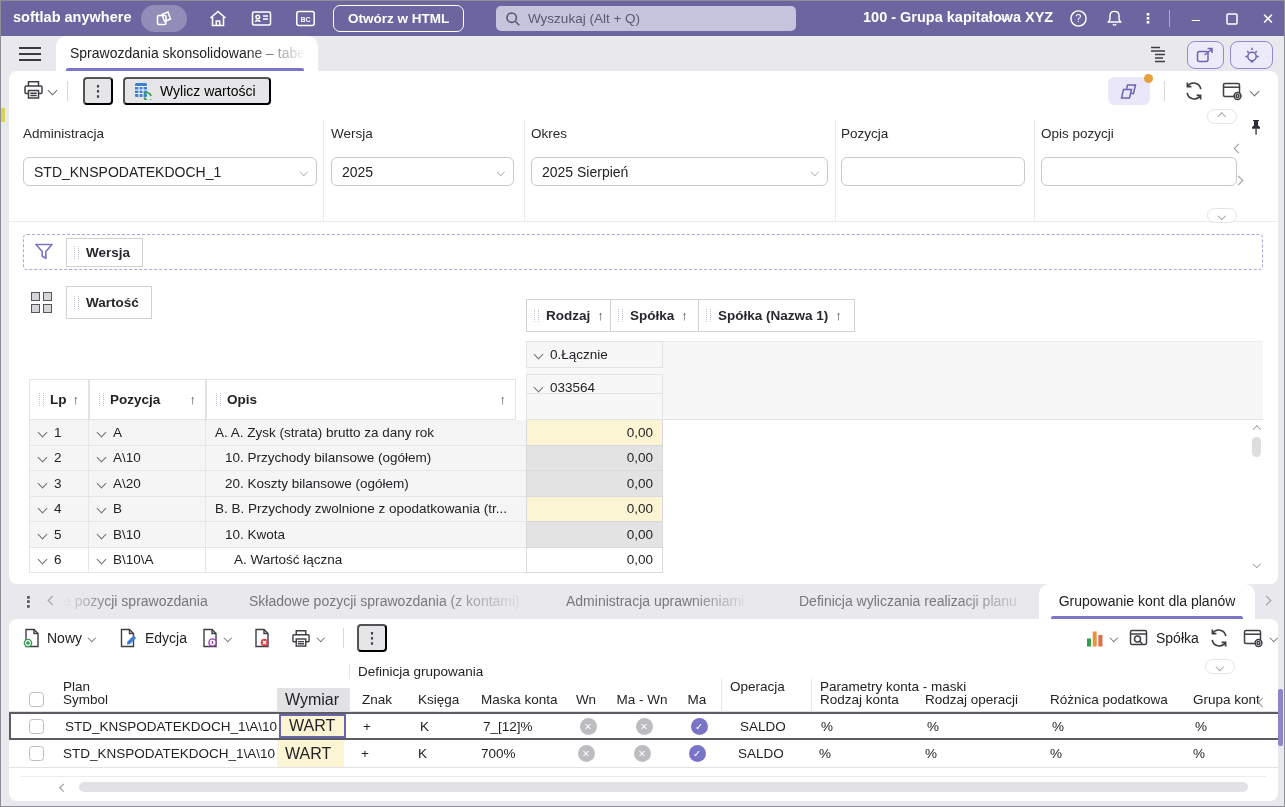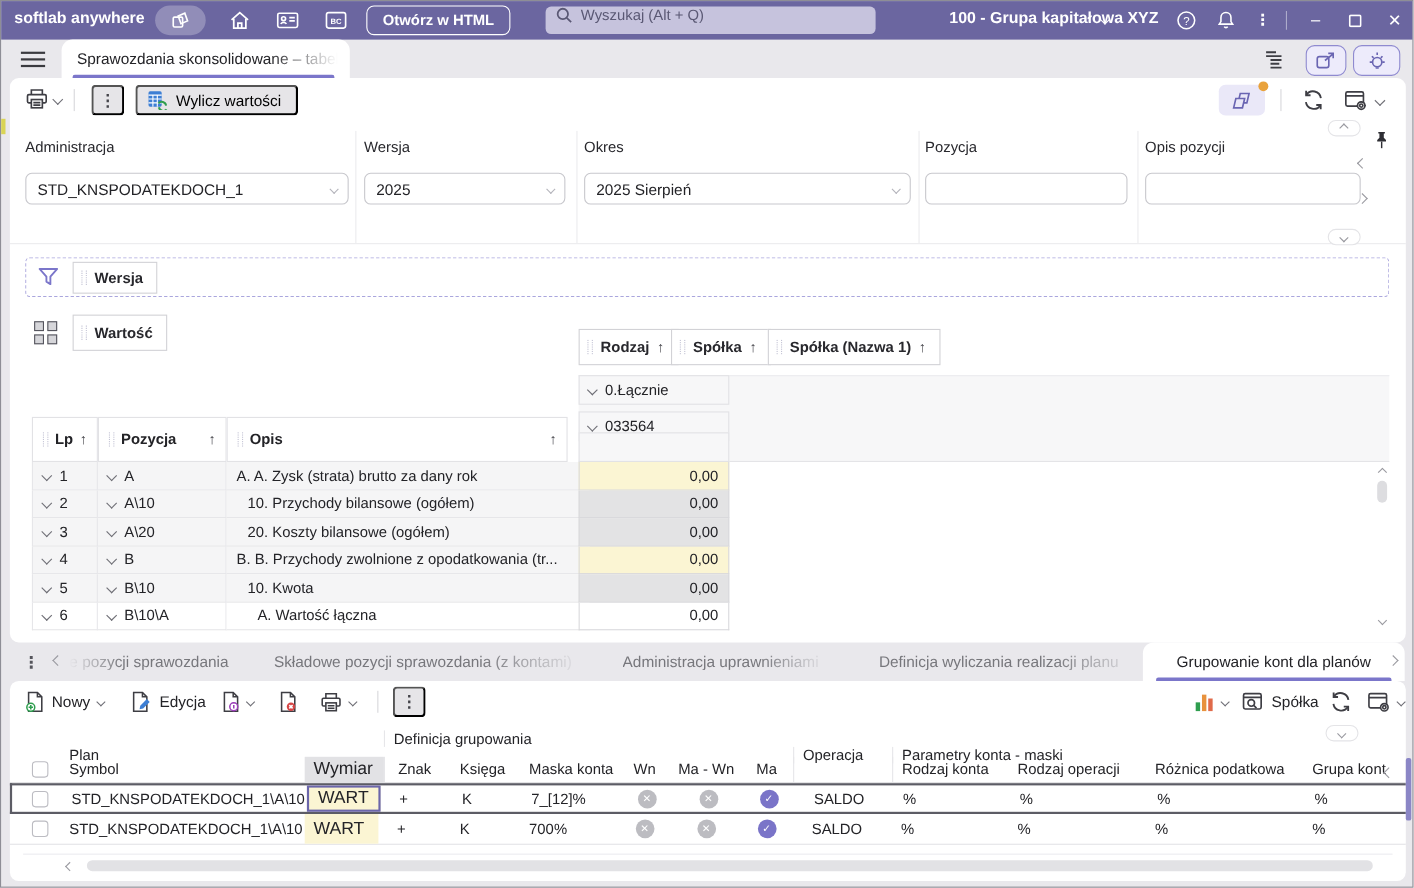--- a/index.html
+++ b/index.html
@@ -12,21 +12,21 @@
 .chv.white{border-color:#fff}.chv.gray{border-color:#9a9aa0}.chv.sm{width:5.5px;height:5.5px}
 .dots{display:inline-block;width:5px;height:13px;border-left:1.5px dotted #c3c3d4;border-right:1.5px dotted #c3c3d4;flex:0 0 auto}
 
 #titlebar{position:absolute;top:0;left:0;width:1285px;height:35px;background:#6b66a0;color:#fff}
 #titlebar .t{position:absolute;top:8px;font-size:14.5px;font-weight:600;white-space:nowrap}
 .tb-pill{position:absolute;top:4px;width:46px;height:27px;border-radius:14px;background:rgba(255,255,255,.26);display:flex;align-items:center;justify-content:center}
 .tb-ic{position:absolute;top:8px}
 #open-html{position:absolute;left:332px;top:4px;height:27px;padding:0 14px;border:1.5px solid #fff;border-radius:7px;
   display:flex;align-items:center;font-size:13.5px;font-weight:700;color:#fff;background:transparent}
 #searchbox{position:absolute;left:495px;top:5px;width:300px;height:25px;border-radius:5px;background:#c6c3dd;
-  display:flex;gap:7px;padding:0 9px;color:#5a5874;font-size:13.5px}
+  display:flex;align-items:center;gap:7px;padding:0 9px;color:#5a5874;font-size:13.5px}
 .winbtn{position:absolute;top:0;width:34px;height:35px;display:flex;align-items:center;justify-content:center;font-size:15px;color:#fff}
 
 #tabrow{position:absolute;top:35px;left:0;width:1285px;height:35px}
 #burger{position:absolute;left:18px;top:46px;width:22px;height:14px;border-top:2.5px solid #3a3a3f;border-bottom:2.5px solid #3a3a3f}
 #burger::after{content:"";display:block;margin-top:3.6px;border-top:2.5px solid #3a3a3f}
 #main-tab{position:absolute;left:55px;top:35px;width:262px;height:35px;background:#fff;border-radius:10px 10px 0 0}
 #main-tab .lbl{position:absolute;left:14px;right:6px;top:9px;font-size:14px;overflow:hidden;white-space:nowrap;
   -webkit-mask-image:linear-gradient(to right,#000 72%,transparent 98%);mask-image:linear-gradient(to right,#000 72%,transparent 98%)}
 #main-tab .under{position:absolute;left:10px;right:14px;bottom:0;height:3px;background:#7b76ca;border-radius:2px 2px 0 0}
 .hdr-btn{position:absolute;top:40px;height:28px;border:1.5px solid #8f8ad0;border-radius:8px;background:#edebfb;
@@ -69,21 +69,21 @@
 .rrow.white .rc{background:#fff}
 .val{position:absolute;left:497px;top:0;width:137px;height:25.5px;display:flex;align-items:center;justify-content:flex-end;padding-right:9px;font-size:13.5px;border-bottom:1px solid #d9d9dc;border-right:1px solid #d9d9dc;border-left:1px solid #d9d9dc}
 .val.y{background:#fbf5d3}.val.g{background:#e3e3e4}.val.w{background:#fff}
 .ind1{padding-left:10px}.ind2{padding-left:19px}
 
 .vthumb{position:absolute;width:9px;border-radius:5px;background:#dddde0}
 
 .btab{position:absolute;top:592px;font-size:14px;color:#77777c;white-space:nowrap;overflow:hidden}
 .fadeL{-webkit-mask-image:linear-gradient(to right,transparent 0,#000 30%);mask-image:linear-gradient(to right,transparent 0,#000 30%)}
 .fadeR{-webkit-mask-image:linear-gradient(to right,#000 65%,transparent 97%);mask-image:linear-gradient(to right,#000 65%,transparent 97%)}
-#active-btab{position:absolute;left:1038px;top:583px;width:238px;height:35px;background:#fff;border-radius:10px 10px 0 0}
+#active-btab{position:absolute;left:1038px;top:583px;width:216px;height:35px;background:#fff;border-radius:10px 10px 0 0}
 #active-btab .lbl{position:absolute;left:0;right:0;top:9px;text-align:center;font-size:14px;color:#232327}
 #active-btab .under{position:absolute;left:12px;right:12px;bottom:0;height:3px;background:#7b76ca;border-radius:2px 2px 0 0}
 
 .tbt{position:absolute;top:5px;height:28px;display:flex;align-items:center;gap:7px;font-size:14px}
 
 .ggrid{display:grid;grid-template-columns:46px 222px 72px 58px 62px 92px 50px 62px 48px 90px 106px 125px 143px 1fr}
 #ghead1{position:absolute;top:45px;left:0;right:0;height:24px}
 #ghead2{position:absolute;top:69px;left:0;right:0;height:24px;border-bottom:1px solid #e0e0e3}
 .g1,.g2{display:flex;align-items:center;padding-left:8px;font-size:13.5px;white-space:nowrap}
 .gb{border-left:1px solid #e6e6e9}

